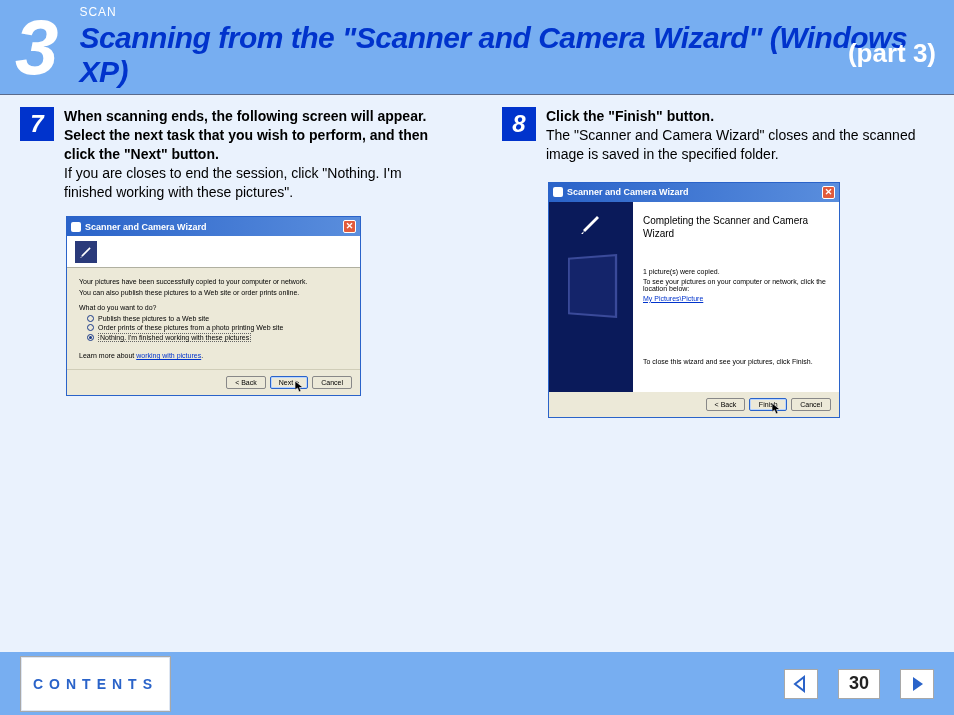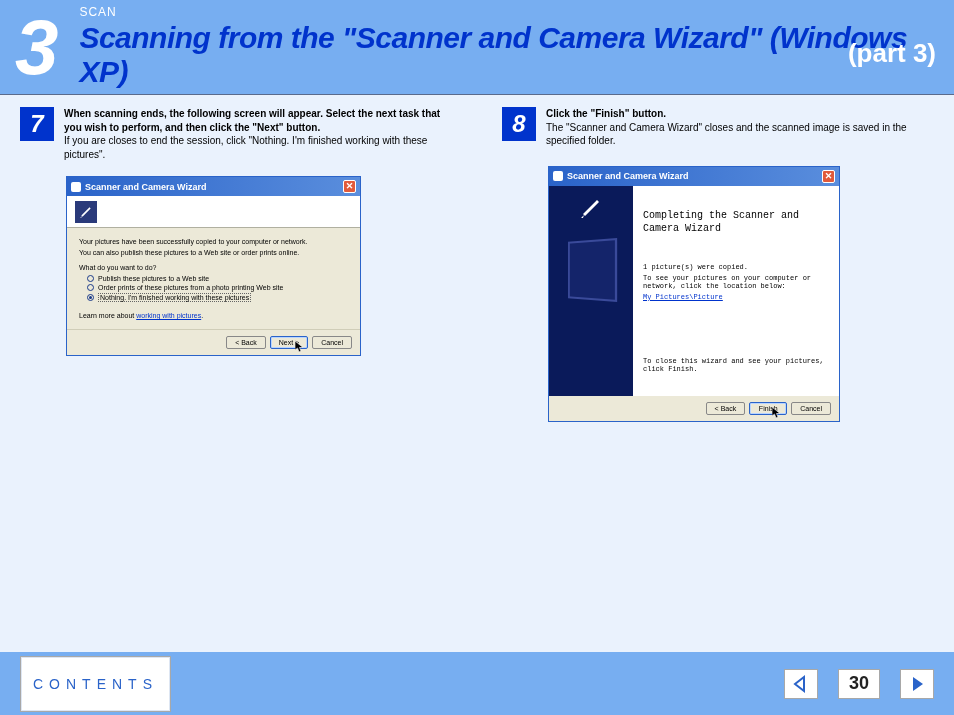--- a/index.html
+++ b/index.html
@@ -75,21 +75,21 @@
     color: #fff;
     font-weight: bold;
     font-size: 24px;
     display: flex;
     align-items: center;
     justify-content: center;
     flex-shrink: 0;
     font-style: italic;
     font-family: "Arial Black", Arial, sans-serif;
   }
-  .step-body { flex: 1; font-size: 10px; line-height: 1.35; }
+  .step-body { flex: 1; font-size: 14px; line-height: 1.35; }
   .step-body .bold { font-weight: bold; }
   .step-body .normal { font-weight: normal; }
   .wizard {
     margin-top: 15px;
     width: 295px;
     border: 1px solid #2a63c9;
     background: #ece9d8;
     font-family: Tahoma, sans-serif;
   }
   .wiz-title {
@@ -149,41 +149,41 @@
     display:flex; flex-direction:column; align-items:center; padding-top:10px;
     min-height:190px;
   }
   .wiz8-left .scanner-icon2 {
     width:24px; height:24px; background:transparent; margin-bottom:20px;
   }
   .wiz8-left .device {
     width:50px; height:60px; border:2px solid #3a4a9a; background:#14246a;
     position:relative; transform: perspective(80px) rotateY(-12deg);
   }
-  .wiz8-right { flex:1; background:#fff; padding:23px 10px; font-size:7.5px;font-family:Liberation Mono, monospace; }
+  .wiz8-right { flex:1; background:#fff; padding:12px 10px; font-size:7.5px; }
   .wiz8-right .h { font-size:10px; font-weight:normal; margin-bottom:28px; line-height:1.3; }
   .wiz8-right .sm { font-size:7px; margin-bottom:3px; }
   .wiz8-right .lnk { color:#0033cc; text-decoration:underline; font-size:7px; }
   .wiz8-right .closenote { font-size:7px; margin-top:56px; }
   .wiz8-btns {
     padding:6px 8px; display:flex; justify-content:flex-end; gap:4px;
     background:#ece9d8;
   }
   .cursor {
     width:10px; height:12px; position:relative; display:inline-block;
     margin-left:-6px; margin-top:-2px; vertical-align:top;
   }
   .cursor svg { width:10px; height:12px; position:absolute; top:0; left:0; }
   .footer {
     position:absolute; bottom:0; left:0; right:0; height:63px;
     background:#77aef1; display:flex; align-items:center; padding:0 20px;
   }
   .nav-btn {
     background:#fff; border:1px solid #a8a8a8; padding:19px 12px;
-    color:#2a63c9; font-weight:normal; letter-spacing:6px; font-size:14px;
+    color:#2a63c9; font-weight:bold; letter-spacing:6px; font-size:14px;
     margin-right:78px;
     box-shadow: 0 0 0 1px #dde6f3 inset;
   }
   .footer-right { margin-left:auto; display:flex; align-items:flex-end; gap:20px; }
   .arrow-box {
     width:34px; height:30px; background:#fff; border:1px solid #a8a8a8;
     display:flex; align-items:center; justify-content:center;
   }
   .arrow-box svg { width:20px; height:20px; }
   .page-num {

